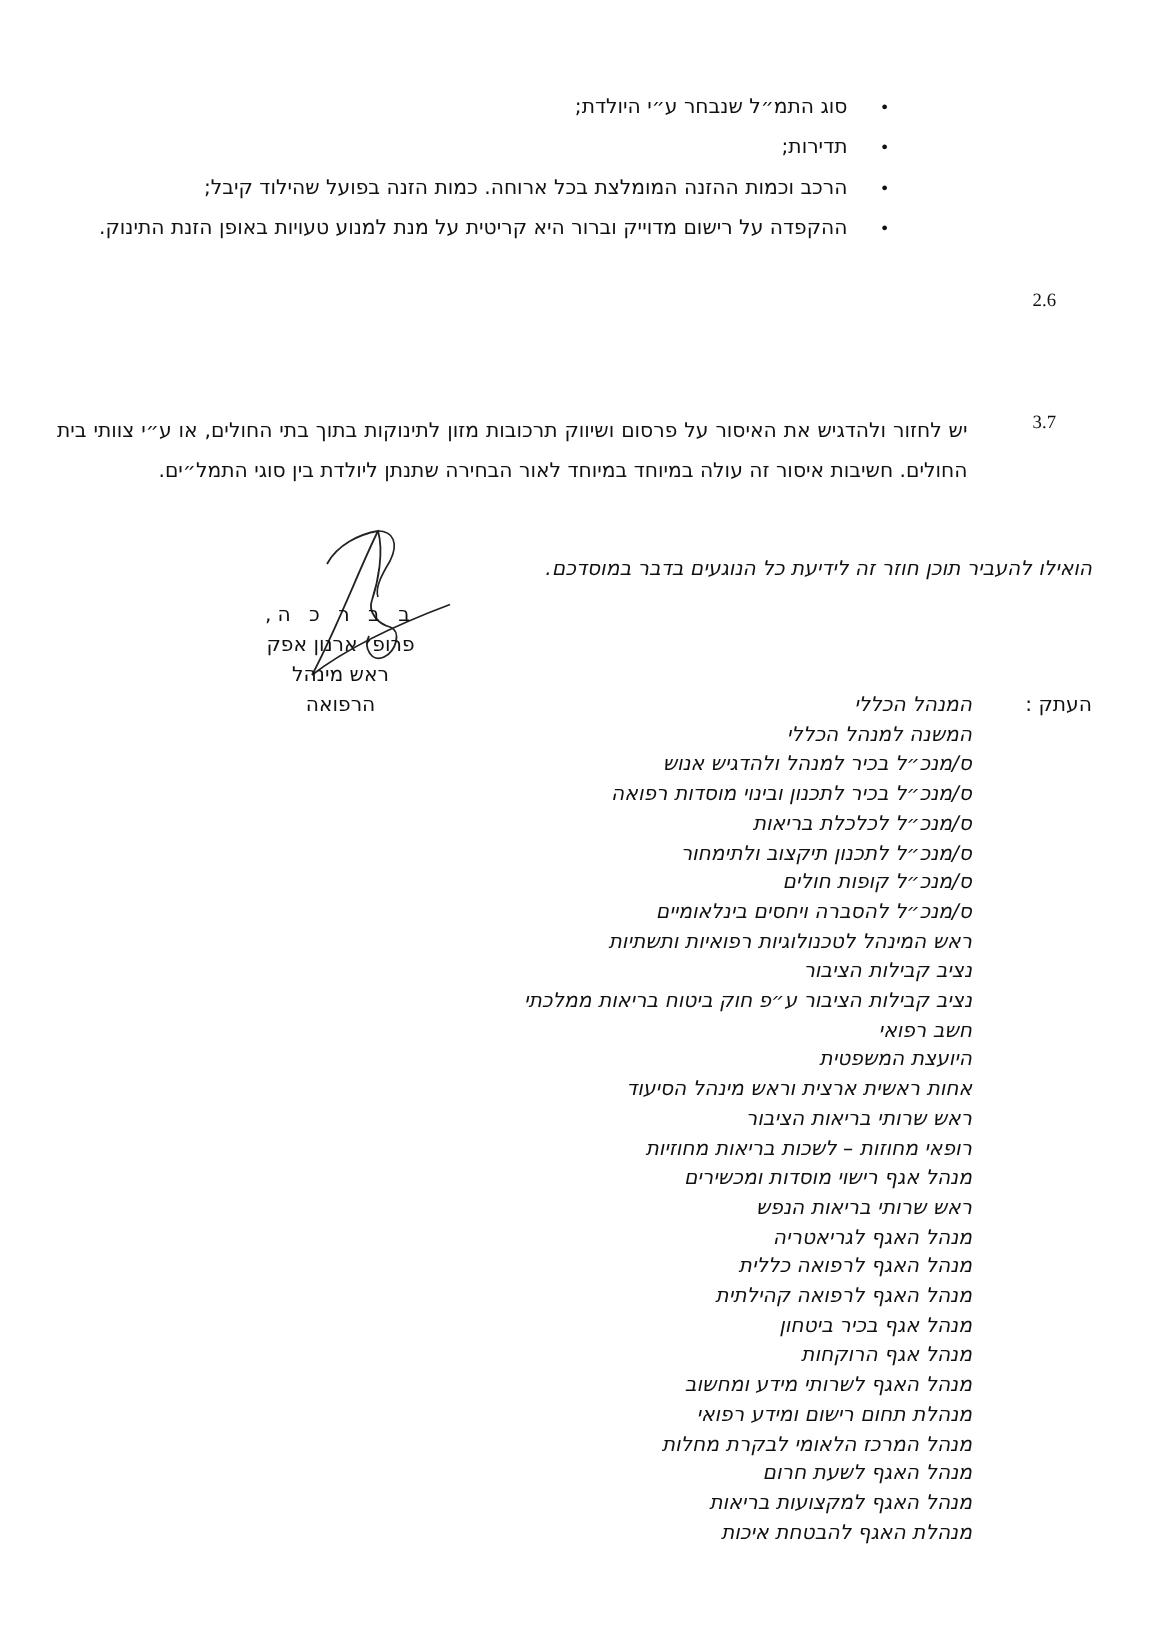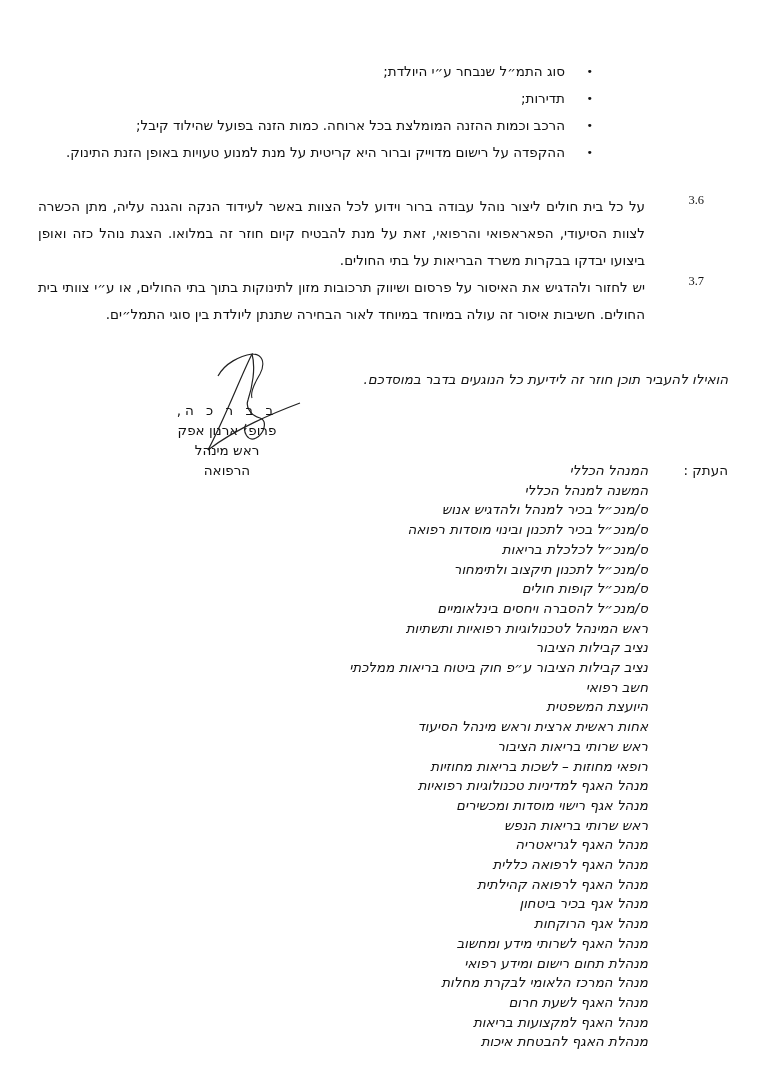--- a/index.html
+++ b/index.html
@@ -114,22 +114,21 @@
     <div class="b-item">
       <span class="dot">•</span>
       <span>הרכב וכמות ההזנה המומלצת בכל ארוחה. כמות הזנה בפועל שהילוד קיבל;</span>
     </div>
     <div class="b-item">
       <span class="dot">•</span>
       <span>ההקפדה על רישום מדוייק וברור היא קריטית על מנת למנוע טעויות באופן הזנת התינוק.</span>
     </div>
   </div>
 
-  <span class="sec-num" style="top:193px;">3.6</span>
-  <div class="section" style="top:193px;">על כל בית חולים ליצור נוהל עבודה ברור וידוע לכל הצוות באשר לעידוד הנקה והגנה עליה, מתן הכשרה לצוות הסיעודי, הפאראפואי והרפואי, זאת על מנת להבטיח קיום חוזר זה במלואו.  הצגת נוהל כזה ואופן ביצועו יבדקו בבקרות משרד הבריאות על בתי החולים.</div>
+  <span class="sec-num" style="top:193px;">2.6</span>
 
   <span class="sec-num" style="top:274px;">3.7</span>
   <div class="section" style="top:274px;">יש לחזור ולהדגיש את האיסור על פרסום ושיווק תרכובות מזון לתינוקות בתוך בתי החולים, או ע״י צוותי בית החולים. חשיבות איסור זה עולה במיוחד במיוחד לאור הבחירה שתנתן ליולדת בין סוגי התמל״ים.</div>
 
   <div class="closing">הואילו להעביר תוכן חוזר זה לידיעת כל הנוגעים בדבר במוסדכם.</div>
 
   <svg class="signature" viewBox="0 0 120 110">
     <path d="M18 28 C 25 15, 40 8, 52 6 C 40 30, 25 70, 8 102 C 30 85, 60 70, 100 55" fill="none" stroke="#222" stroke-width="1.2"></path>
     <path d="M52 6 C 56 20, 52 40, 48 52 C 45 60, 52 68, 60 70 C 68 73, 64 86, 56 90 C 48 94, 42 84, 46 76" fill="none" stroke="#222" stroke-width="1.2"></path>
     <path d="M52 6 C 62 6, 66 14, 60 26 C 54 36, 50 44, 52 50" fill="none" stroke="#222" stroke-width="1.1"></path>
@@ -153,21 +152,20 @@
     <li>ס/מנכ״ל קופות חולים</li>
     <li>ס/מנכ״ל להסברה ויחסים בינלאומיים</li>
     <li>ראש המינהל לטכנולוגיות רפואיות ותשתיות</li>
     <li>נציב קבילות הציבור</li>
     <li>נציב קבילות הציבור ע״פ חוק ביטוח בריאות ממלכתי</li>
     <li>חשב רפואי</li>
     <li>היועצת המשפטית</li>
     <li>אחות ראשית ארצית וראש מינהל הסיעוד</li>
     <li>ראש שרותי בריאות הציבור</li>
     <li>רופאי מחוזות – לשכות בריאות מחוזיות</li>
-    <li>מנהל האגף למדיניות טכנולוגיות רפואיות</li>
     <li>מנהל אגף רישוי מוסדות ומכשירים</li>
     <li>ראש שרותי בריאות הנפש</li>
     <li>מנהל האגף לגריאטריה</li>
     <li>מנהל האגף לרפואה כללית</li>
     <li>מנהל האגף לרפואה קהילתית</li>
     <li>מנהל אגף בכיר ביטחון</li>
     <li>מנהל אגף הרוקחות</li>
     <li>מנהל האגף לשרותי מידע ומחשוב</li>
     <li>מנהלת תחום רישום ומידע רפואי</li>
     <li>מנהל המרכז הלאומי לבקרת מחלות</li>

